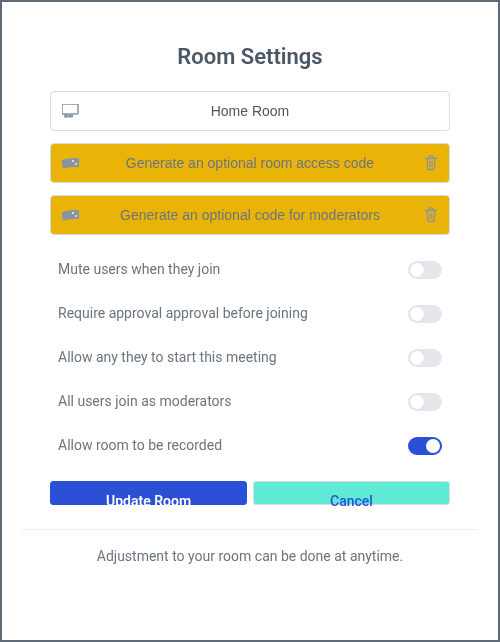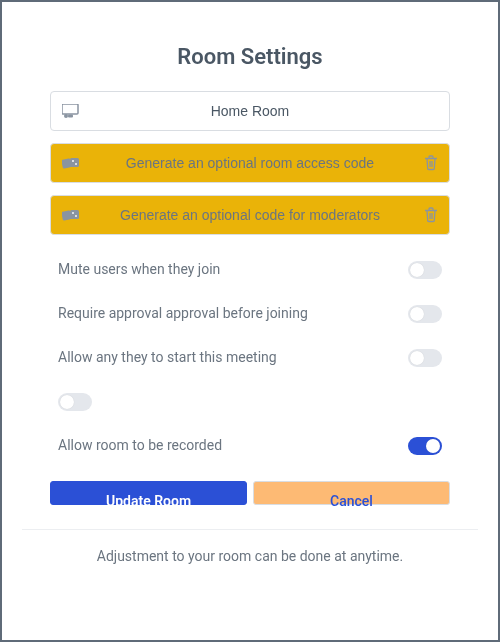--- a/index.html
+++ b/index.html
@@ -99,21 +99,21 @@
     height: 24px;
     border-radius: 3px;
     font-size: 14px;
     font-weight: 600;
     text-align: center;
     line-height: 38px;
     cursor: pointer;
     user-select: none;
   }
   .btn-primary { background: #2b50d6; color: #fff; border: 1px solid #2b50d6; }
-  .btn-outline { background: #fdba74; color: #2b50d6; border: 1px solid #d9dde2; font-weight: 500; }
+  .btn-outline { background: #5eead4; color: #2b50d6; border: 1px solid #d9dde2; font-weight: 500; }
   .divider { border-top: 1px solid #eceef1; margin: 8px -28px 18px -28px; }
   .footnote {
     text-align: center;
     font-size: 14px;
     color: #6b7580;
     margin-bottom: 24px;
   }
   svg { display: block; }
 </style>
 </head>
@@ -183,20 +183,21 @@
   </div>
 
   <div class="toggle-row">
     <span class="label">Allow any they to start this meeting</span>
     <div class="switch">
         <div class="knob"></div>
       </div>
   </div>
 
   <div class="toggle-row">
+    <span class="label">All users join as moderators</span>
     <div class="switch">
         <div class="knob"></div>
       </div>
   </div>
 
   <div class="toggle-row">
     <span class="label">Allow room to be recorded</span>
     <div class="switch on">
         <div class="knob"></div>
       </div>

